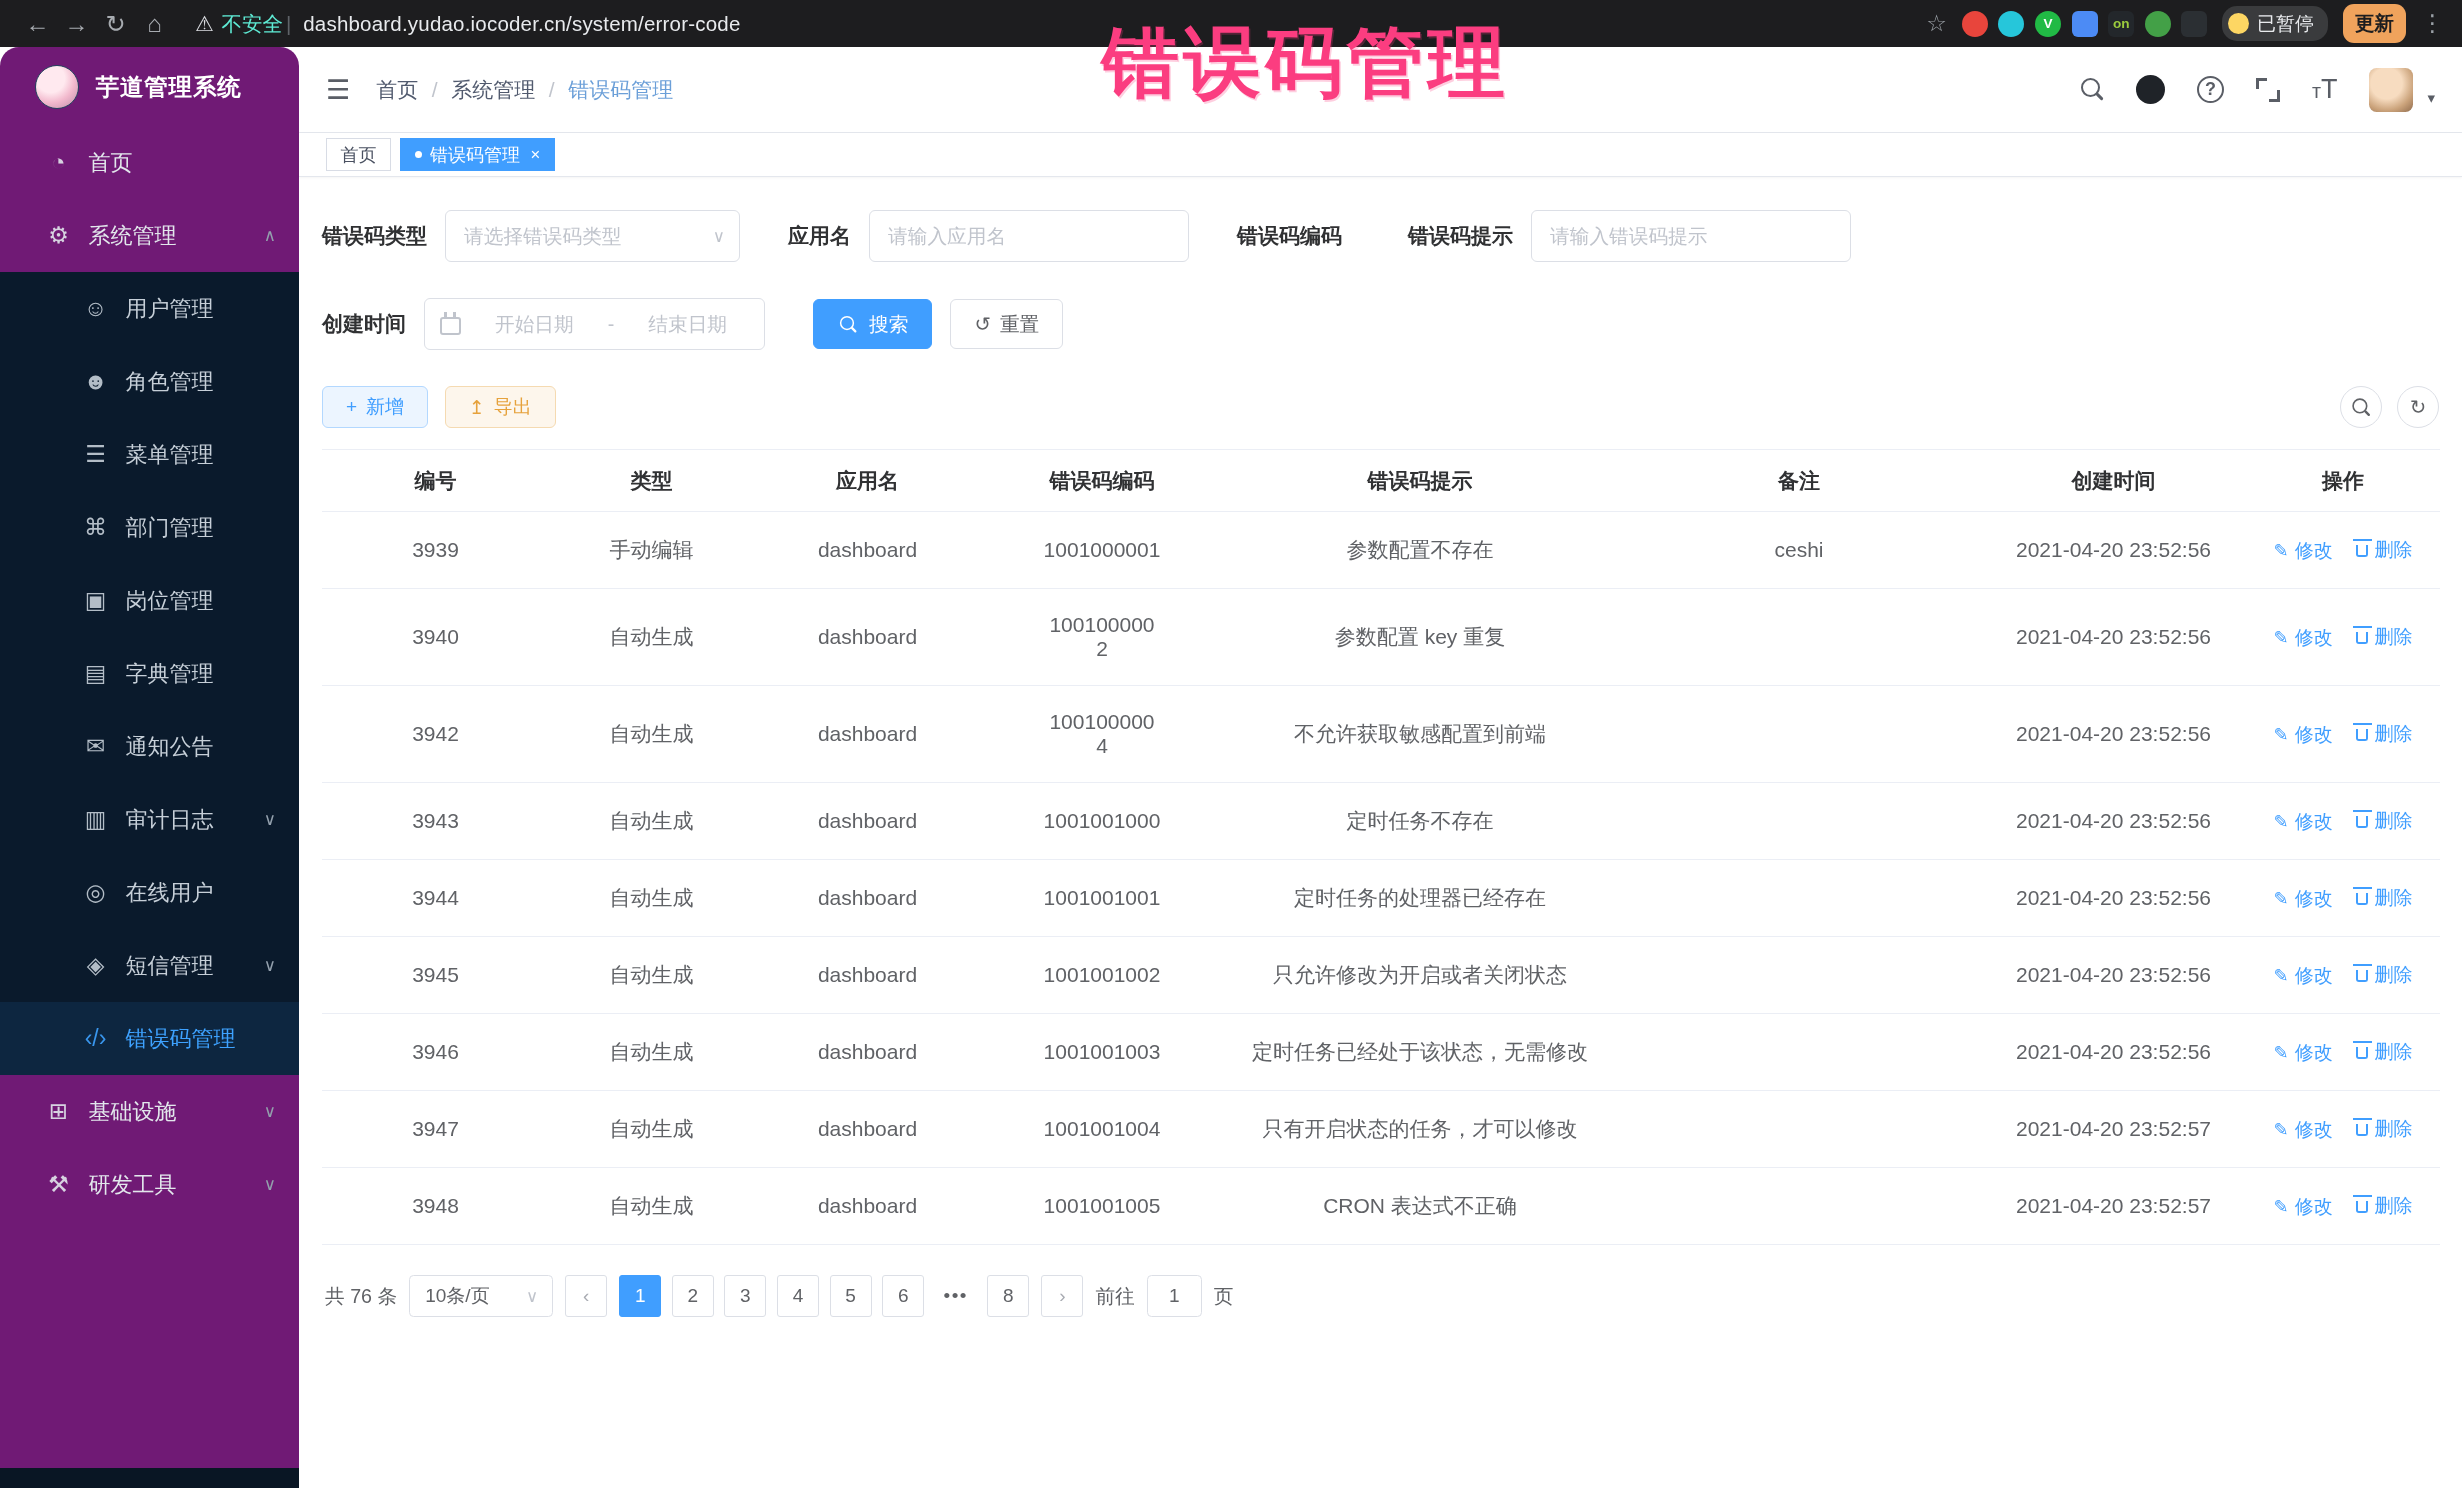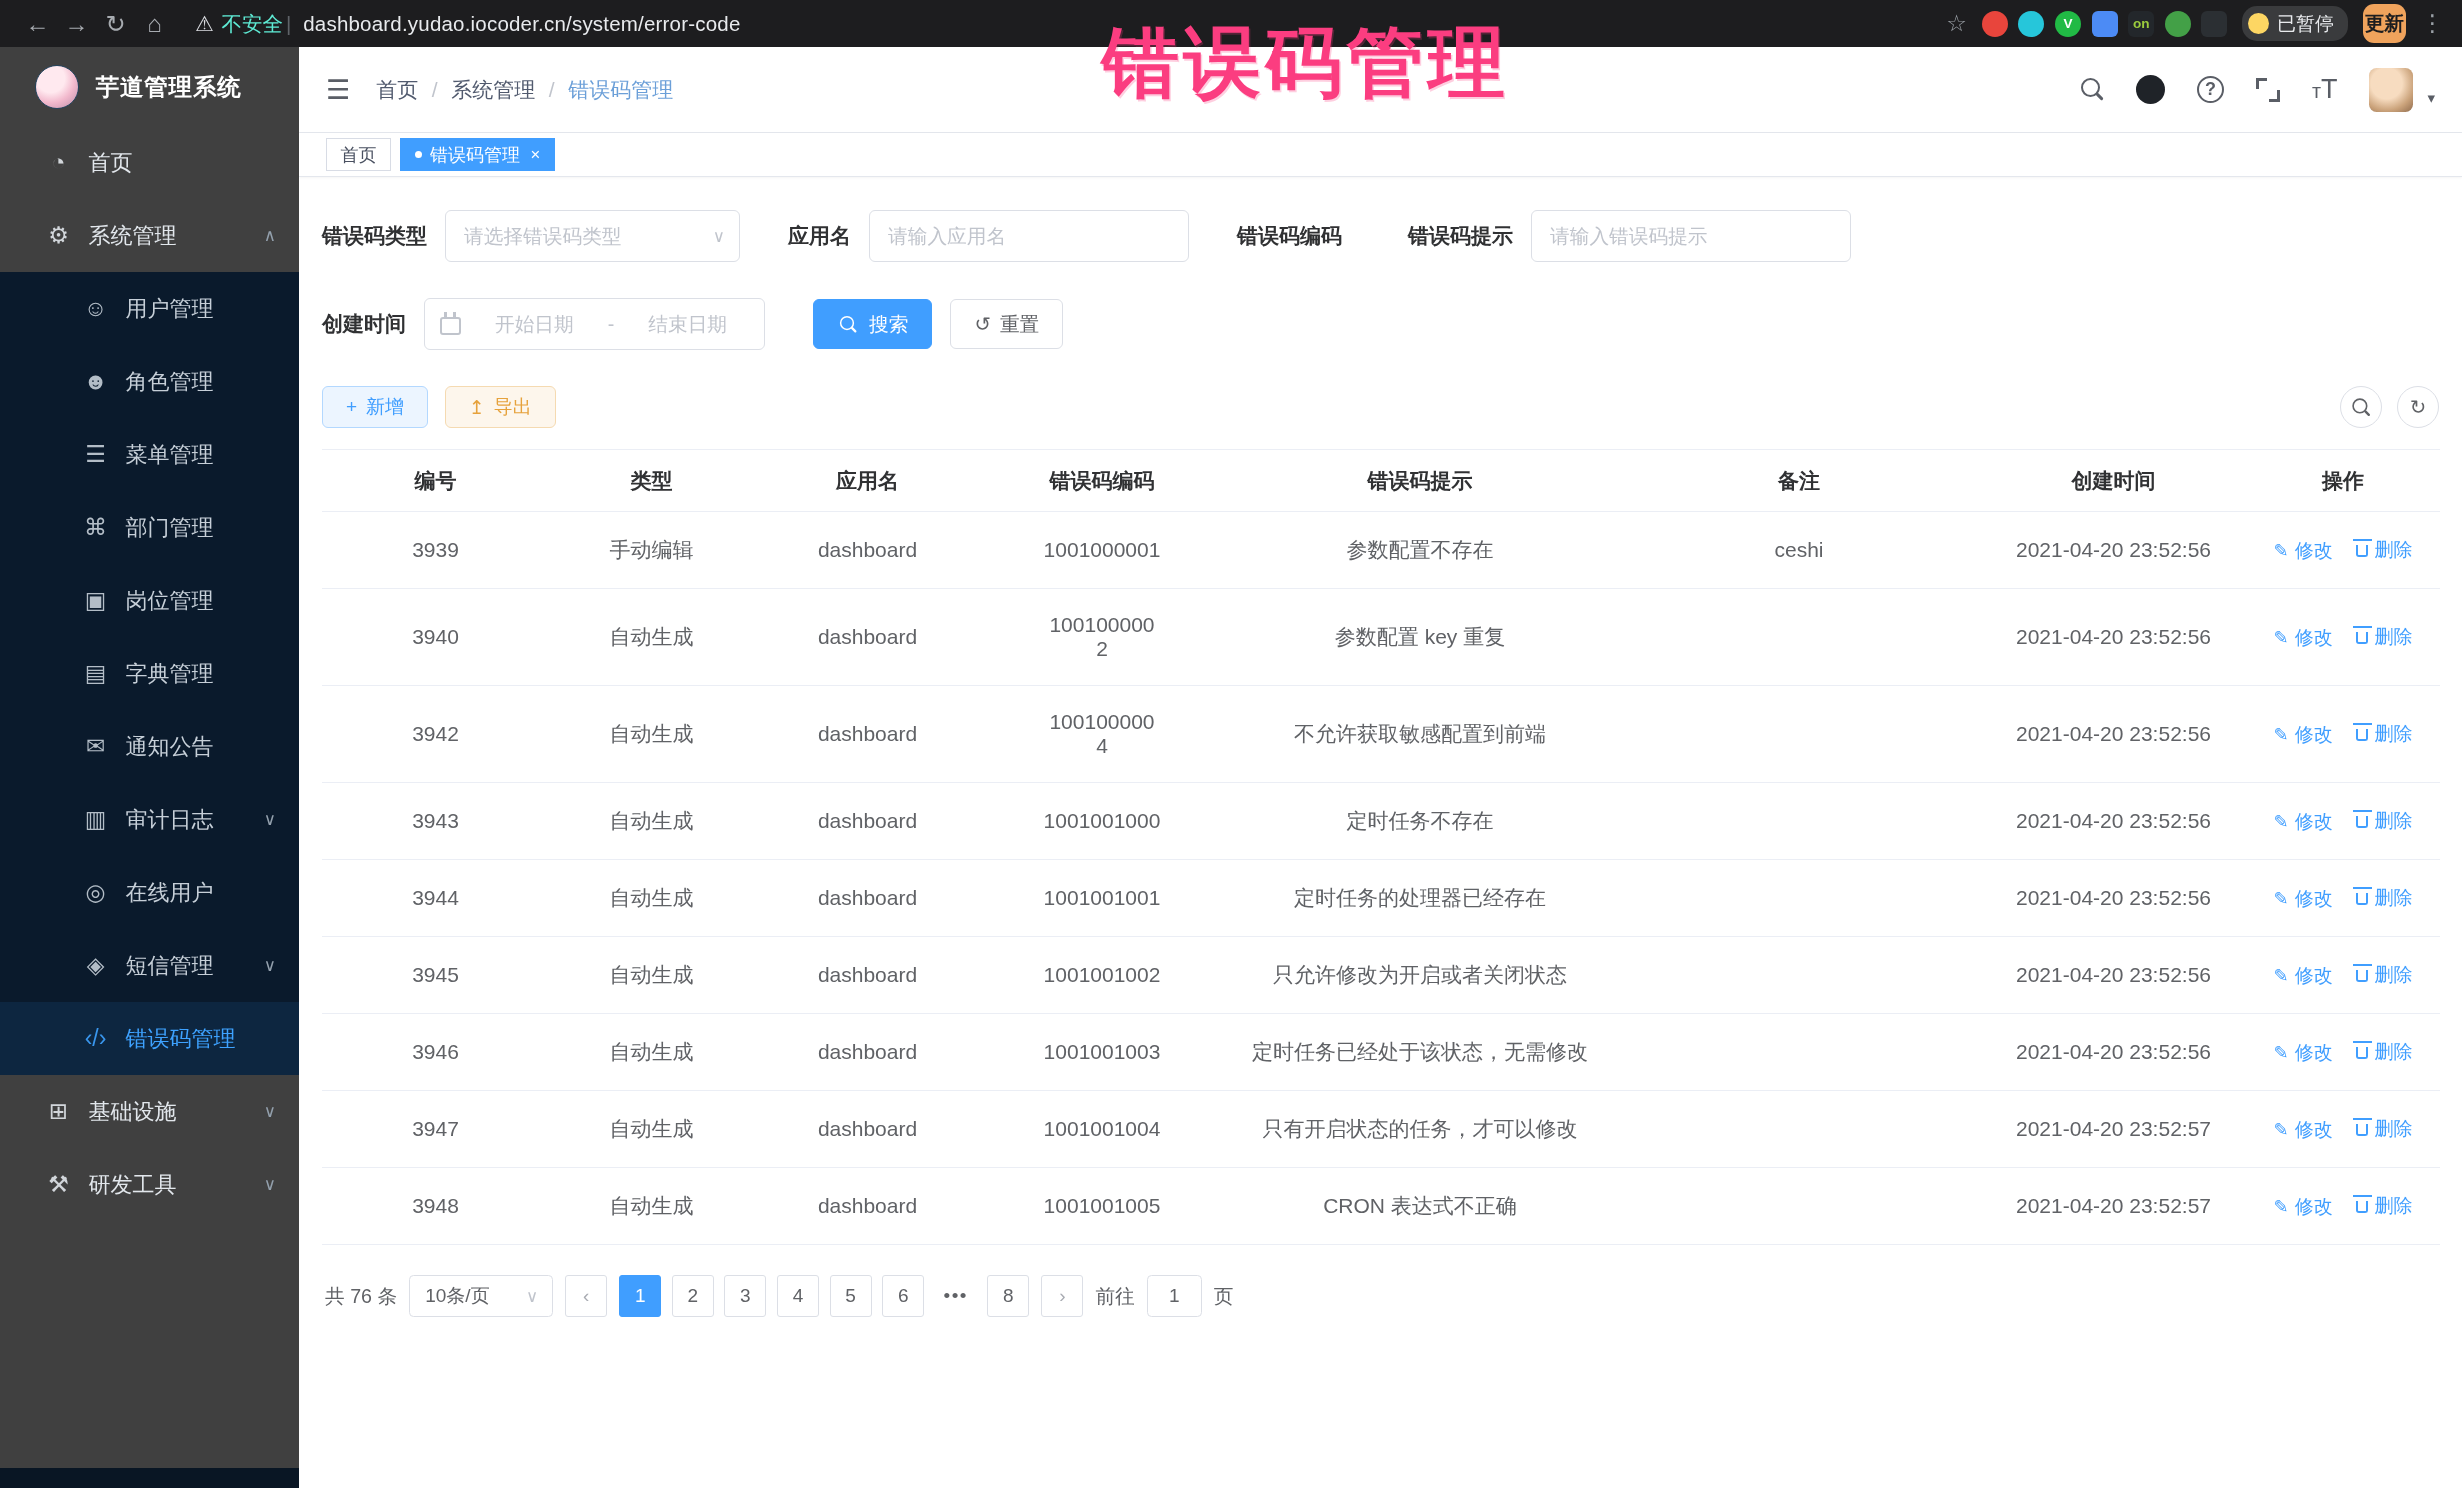--- a/index.html
+++ b/index.html
@@ -17,28 +17,28 @@
   .url { color:#e8eaed; letter-spacing:0.2px; }
   .right-cluster { display:flex; align-items:center; gap:15px; }
   .star { font-size:23px; color:#9aa0a6; }
   .ext-row { display:flex; align-items:center; gap:10.6px; }
   .ext { width:26px; height:26px; display:inline-flex; align-items:center; justify-content:center;
     font-size:13.6px; font-weight:bold; }
   .pill { display:flex; align-items:center; gap:7.6px; background:#3a3b3d; color:#e8eaed;
     border-radius:15px; padding:4.5px 13.6px 4.5px 6px; font-size:19px; }
   .pill-face { width:21px; height:21px; border-radius:50%; background:#fdd663; }
   .update-btn { background:#f0a35c; color:#1d1d1f; font-size:19.7px; font-weight:bold;
-    border-radius:11px; padding:6px 2px; border:none; cursor:pointer; }
+    border-radius:11px; padding:6px 12px; border:none; cursor:pointer; }
   .more-ic { font-size:23px; color:#9aa0a6; }
 
   
   .app { display:flex; height:1441px; }
 
   
-  .sidebar { width:299px; background:#404040; color:#dfe4ea; display:flex; flex-direction:column; }
+  .sidebar { width:299px; background:#701a75; color:#dfe4ea; display:flex; flex-direction:column;border-radius:19px; }
   .logo-row { height:79px; display:flex; align-items:center; padding-left:35px; gap:16.7px; flex:none; }
   .logo-avatar { width:44px; height:44px; border-radius:50%;
     background:radial-gradient(circle at 35% 30%, #ffe9ef 0 35%, #f2b9cd 60%, #b98aa6 100%);
     border:1.5px solid #24455f; }
   .logo-title { font-size:23.5px; font-weight:bold; color:#ffffff; letter-spacing:0.8px; }
   .menu { flex:1; overflow:hidden; }
   .menu-item { height:73px; display:flex; align-items:center; padding:0 23px 0 42px;
     font-size:22px; color:#e2e7ec; cursor:pointer; }
   .menu-item.sub { background:#0a1a2c; padding-left:79px; color:#c6cfd8; }
   .menu-item.active { color:#3ea2ff; background:#0d2640; }

